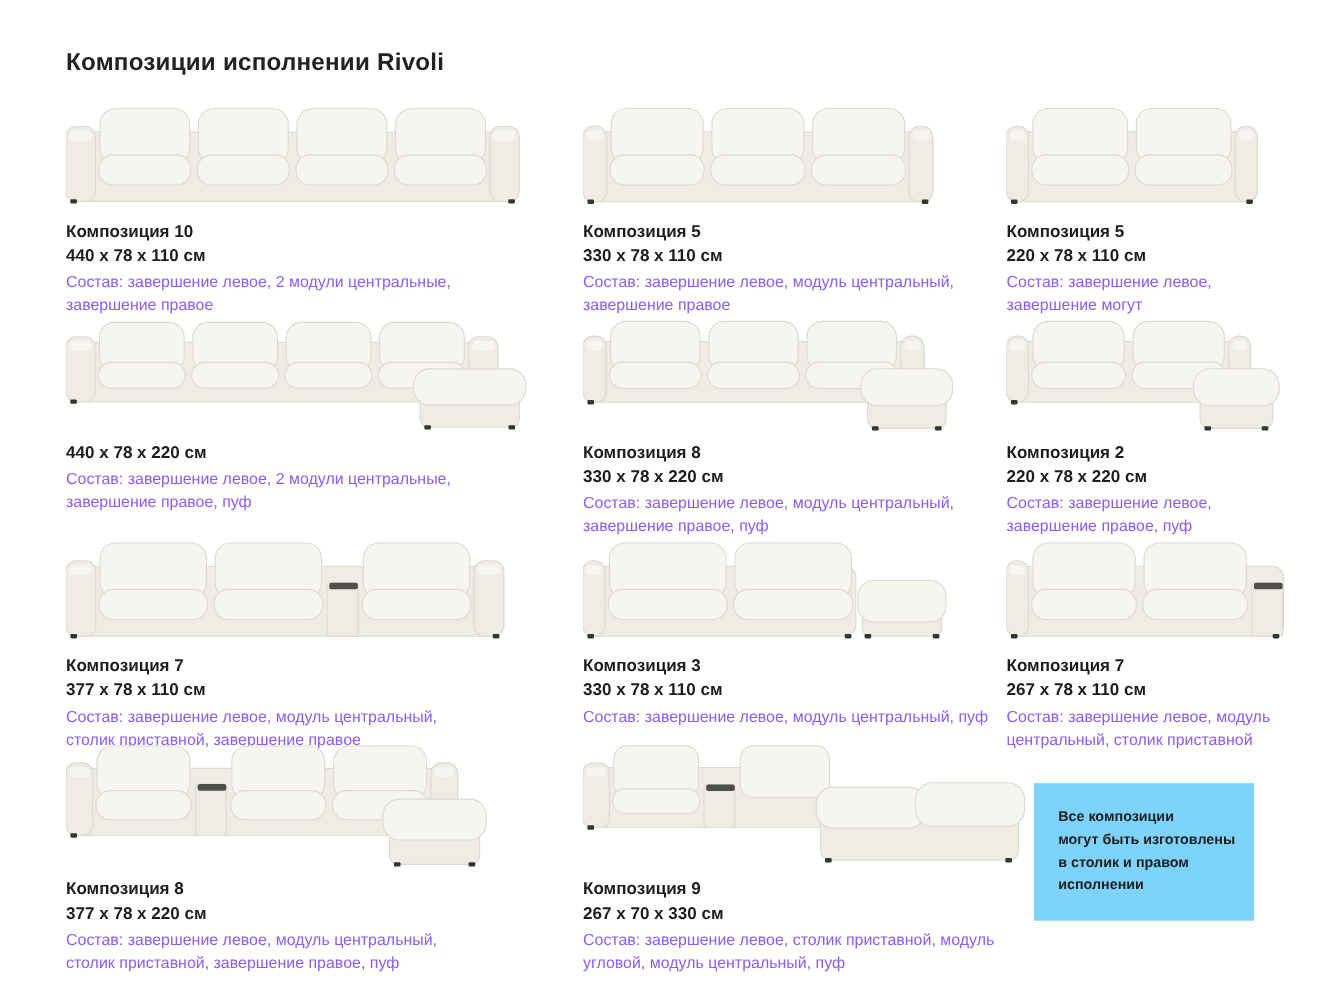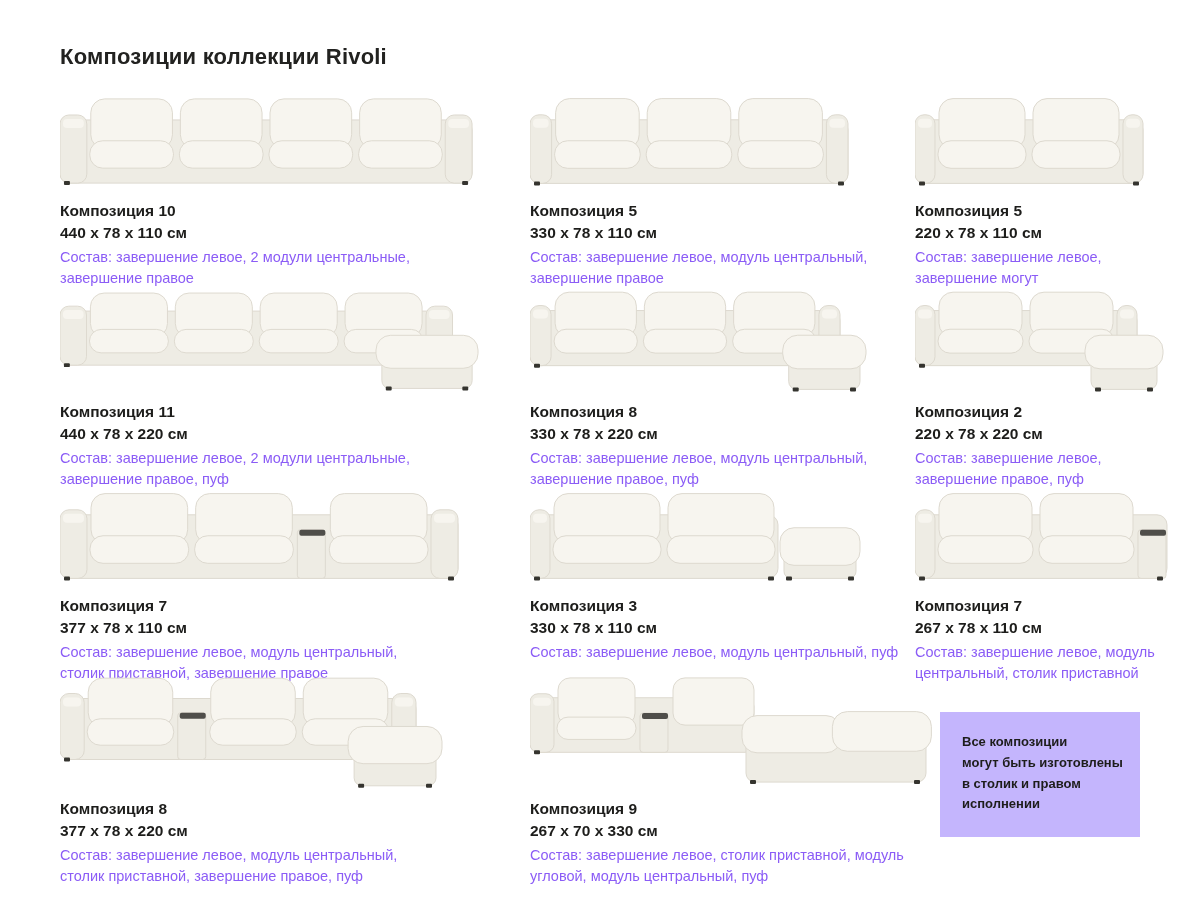--- a/index.html
+++ b/index.html
@@ -13,29 +13,29 @@
   }
   .card{position:absolute;}
   .img{display:flex;align-items:flex-end;}
   .img svg{display:block;}
   .txt{margin-top:6px;}
   .name,.dims{font-size:15.5px;font-weight:700;color:#1d1d1b;line-height:1.42;}
   .desc{font-size:14.5px;color:#8b5cf6;line-height:1.45;margin-top:3px;max-width:382px;}
   .c3 .desc{max-width:242px;}
   .note{
     position:absolute;left:940px;top:712px;width:158px;
-    background:#c4b5fd;padding:20px 20px 22px 22px;
+    background:#7dd3fc;padding:20px 20px 22px 22px;
     font-size:13px;font-weight:700;color:#1d1d1b;line-height:1.6;
   }
   .note div{white-space:nowrap;}
 </style>
 </head>
 <body>
 
-<div class="page-title">Композиции коллекции Rivoli</div>
+<div class="page-title">Композиции исполнении Rivoli</div>
 
 <div class="card" style="left:60px;top:88px;width:420px">
   <div class="img" style="height:106px">
       <svg width="423" height="106" viewBox="0 0 423 106">
         <rect x="0" y="31.799999999999997" width="415" height="63.60000000000001" rx="10" fill="#eeece4" stroke="#ddd9cf" stroke-width="1"></rect>
         <rect x="0" y="26.799999999999997" width="27" height="68.60000000000001" rx="9" fill="#eeece4" stroke="#ddd9cf" stroke-width="1"></rect>
         <rect x="3" y="30.799999999999997" width="21" height="9" rx="4" fill="#f7f5ef"></rect>
         <rect x="31" y="10.600000000000001" width="82.25" height="50.160000000000004" rx="14" fill="#f7f5ef" stroke="#ddd9cf" stroke-width="1"></rect>
         <rect x="30" y="52.760000000000005" width="84.25" height="27.560000000000002" rx="13" fill="#f7f5ef" stroke="#ddd9cf" stroke-width="1"></rect>
         <rect x="121.25" y="10.600000000000001" width="82.25" height="50.160000000000004" rx="14" fill="#f7f5ef" stroke="#ddd9cf" stroke-width="1"></rect>
@@ -121,21 +121,20 @@
         <rect x="376" y="26.551999999999996" width="21" height="9" rx="4" fill="#f7f5ef"></rect>
         <rect x="4" y="80.65599999999999" width="6" height="4" rx="1" fill="#35342f"></rect>
         <rect x="390" y="80.65599999999999" width="6" height="4" rx="1" fill="#35342f"></rect>
         <rect x="328" y="70.24000000000001" width="92" height="36.15999999999999" rx="8" fill="#eeece4" stroke="#ddd9cf" stroke-width="1"></rect>
         <rect x="322" y="52.24" width="104" height="33.6" rx="15" fill="#f7f5ef" stroke="#ddd9cf" stroke-width="1"></rect>
         <rect x="332" y="104.39999999999999" width="6" height="4" rx="1" fill="#35342f"></rect>
         <rect x="410" y="104.39999999999999" width="6" height="4" rx="1" fill="#35342f"></rect>
       </svg>
     </div>
   <div class="txt">
-    <div class="name">Композиция 11</div>
     <div class="dims">440 х 78 х 220 см</div>
     <div class="desc">Состав: завершение левое, 2 модули центральные, завершение правое, пуф</div>
   </div>
 </div>
 <div class="card" style="left:530px;top:283px;width:420px">
   <div class="img" style="height:112px">
       <svg width="338" height="112" viewBox="0 0 338 112">
         <rect x="0" y="27.551999999999996" width="310" height="55.104" rx="10" fill="#eeece4" stroke="#ddd9cf" stroke-width="1"></rect>
         <rect x="0" y="22.551999999999996" width="21.080000000000002" height="60.104" rx="9" fill="#eeece4" stroke="#ddd9cf" stroke-width="1"></rect>
         <rect x="3" y="26.551999999999996" width="15.080000000000002" height="9" rx="4" fill="#f7f5ef"></rect>

